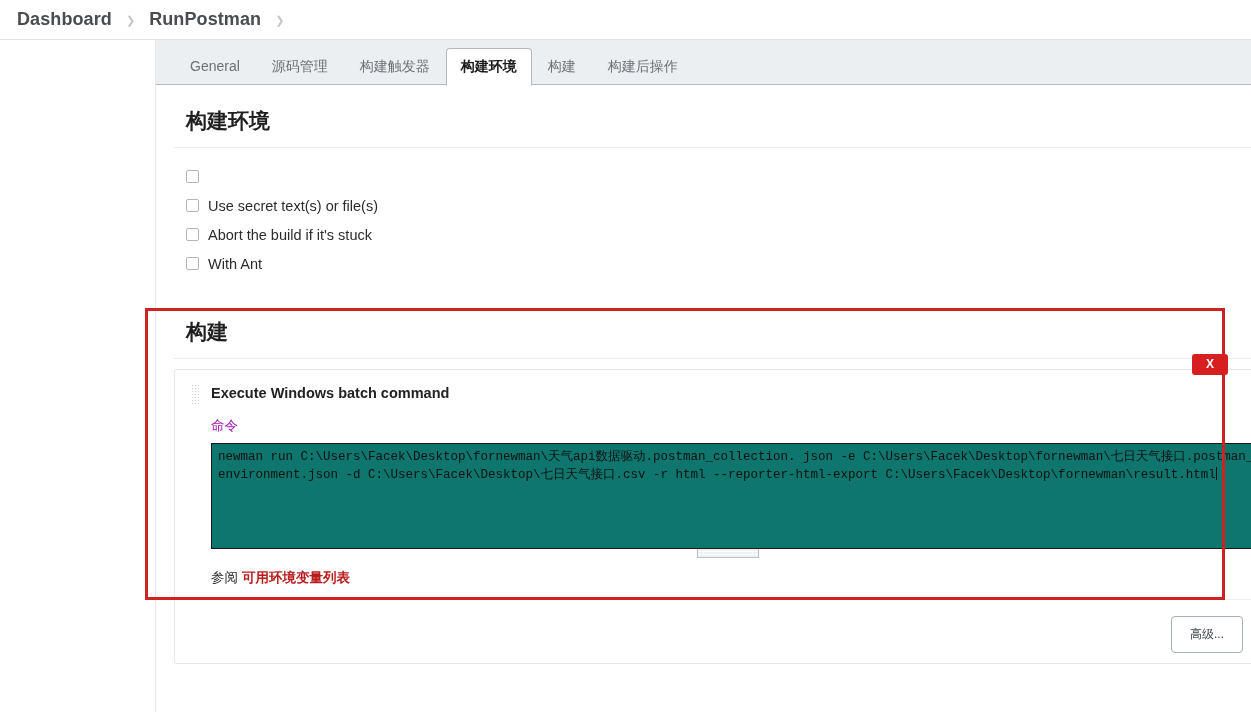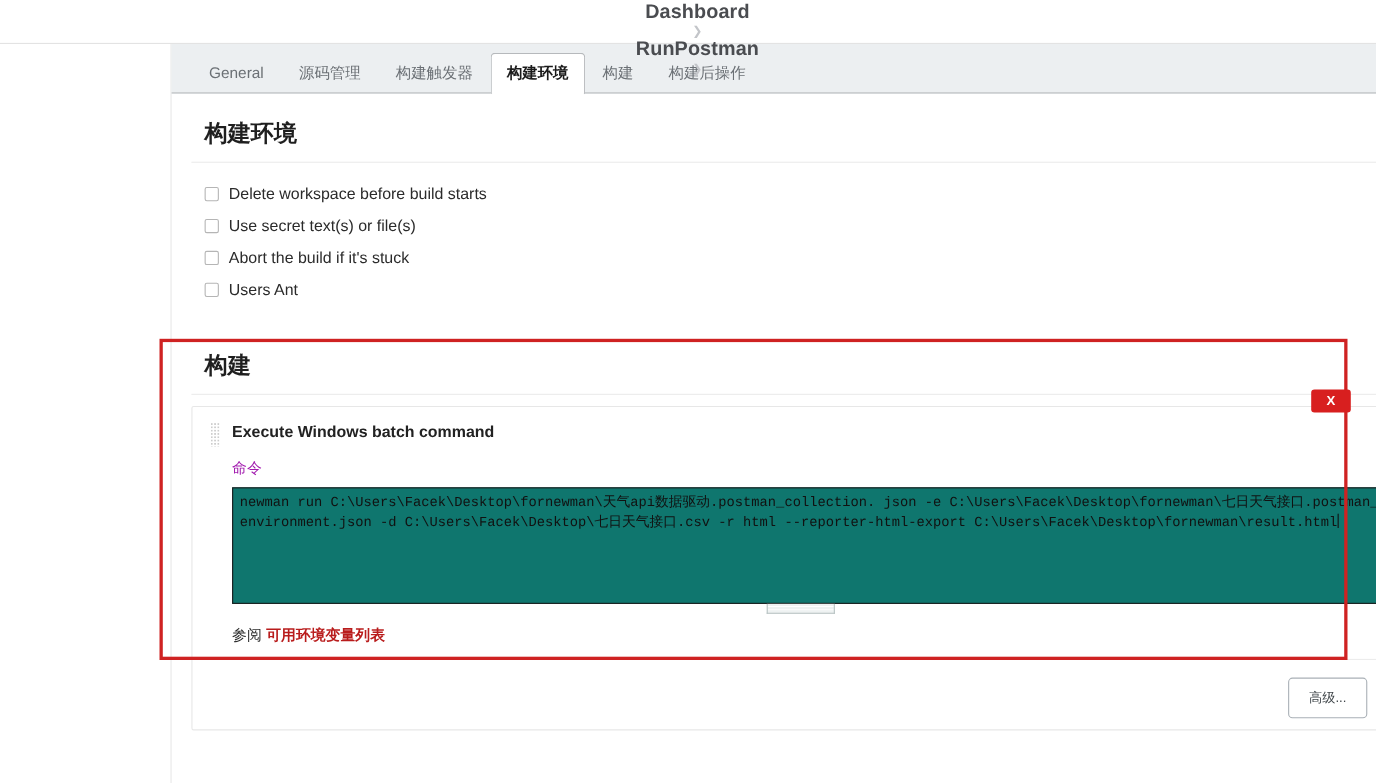--- a/index.html
+++ b/index.html
@@ -24,21 +24,20 @@
     left: 0; top: 0;
     width: 1251px;
     height: 40px;
     background: #ffffff;
     border-bottom: 1px solid #e3e3e3;
     display: flex;
     align-items: center;
     box-sizing: border-box;
     padding-left: 17px;
     z-index: 5;
-    flex-direction: column;
   }
   .crumb {
     font-size: 18px;
     font-weight: bold;
     color: #4a4c50;
     letter-spacing: .1px;
     white-space: nowrap;
   }
   .crumb-sep {
     color: #c3c5c9;
@@ -352,38 +351,37 @@
   </div>
 
   <div class="panel-body">
 
     <div class="section-title">构建环境</div>
 
     <div class="checkbox-list">
 
       <div class="cb-row">
         <span class="cb"></span>
-        <span class="cb-label">Delete workspace before build starts</span>
       </div>
 
       <div class="cb-row">
         <span class="cb"></span>
         <span class="cb-label">Use secret text(s) or file(s)</span>
         <span class="help-icon">?</span>
       </div>
 
       <div class="cb-row">
         <span class="cb"></span>
         <span class="cb-label">Abort the build if it's stuck</span>
       </div>
 
 
       <div class="cb-row">
         <span class="cb"></span>
-        <span class="cb-label">Users Ant</span>
+        <span class="cb-label">With Ant</span>
         <span class="help-icon">?</span>
       </div>
 
     </div>
 
     <div class="build-section">
       <div class="build-title">构建</div>
 
       <div class="builder-card">
         <span class="grip"></span>

